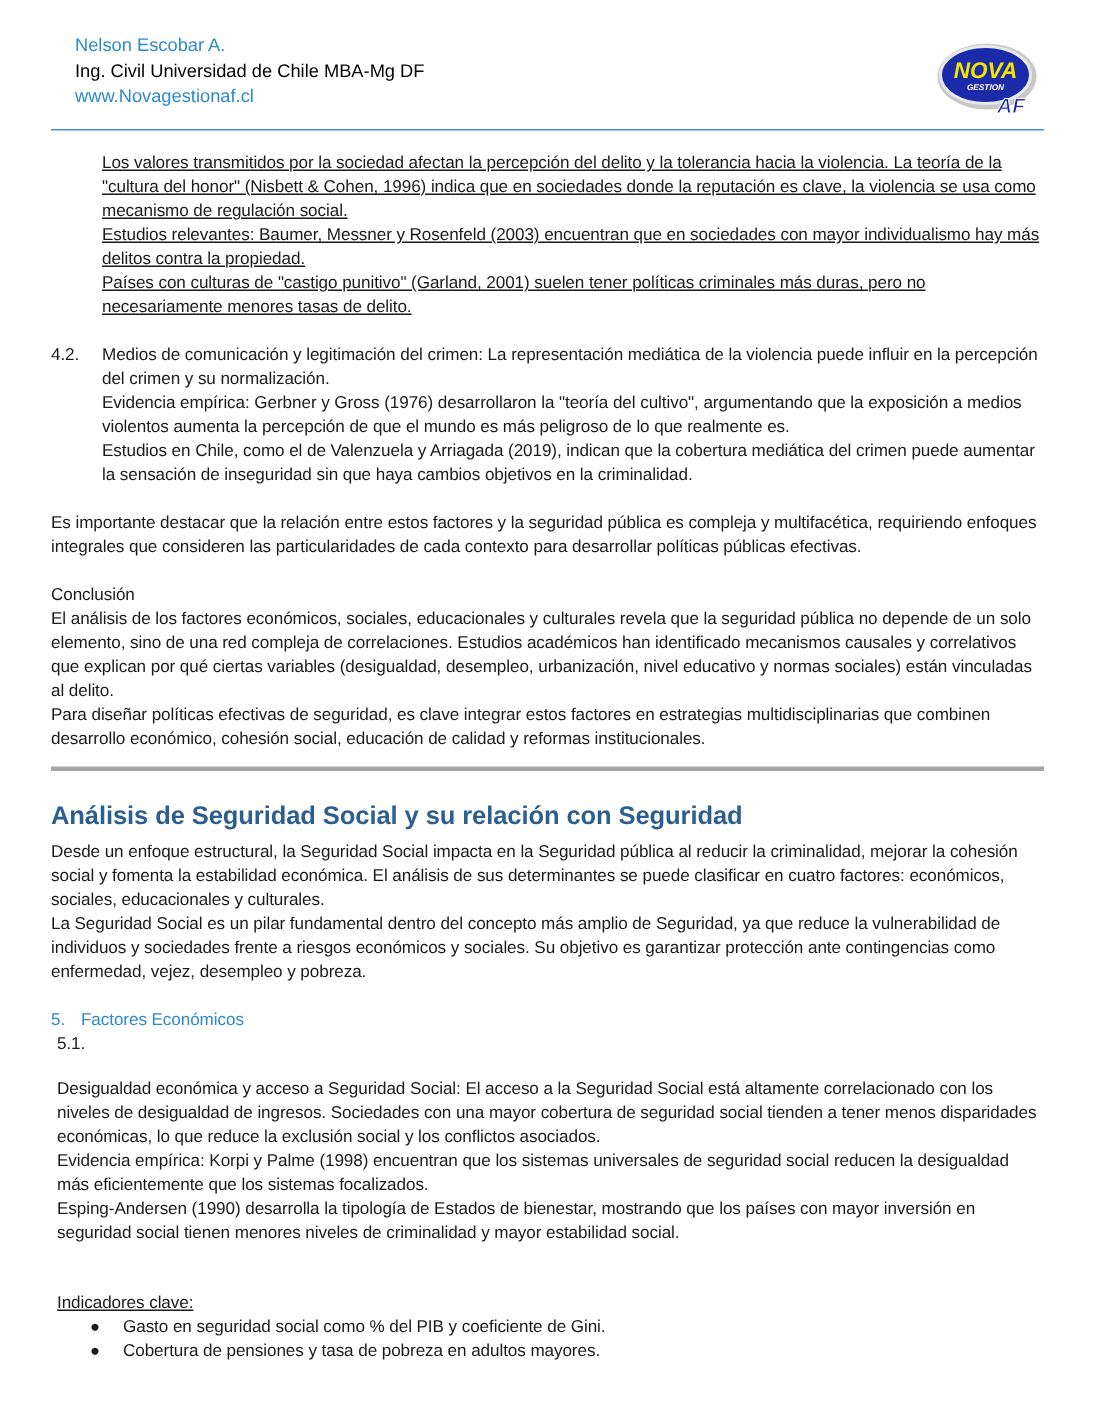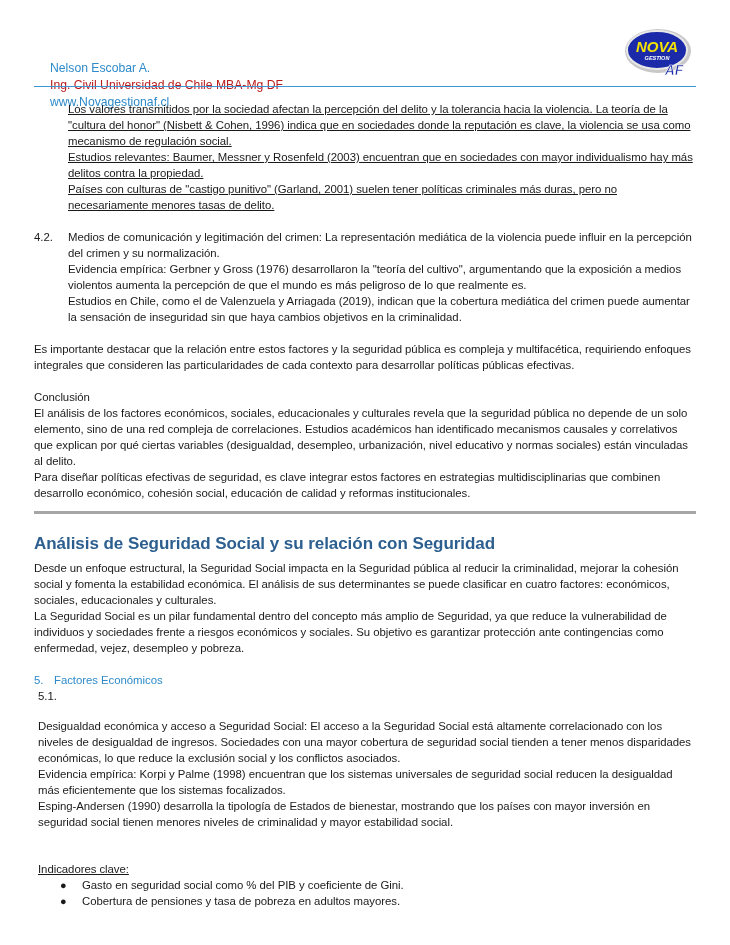--- a/index.html
+++ b/index.html
@@ -1,22 +1,22 @@
 <!DOCTYPE html>
 <html><head>
   <meta charset="utf-8">
   <style>
     html, body { margin: 0; padding: 0; background: #ffffff; }
     body {
       width: 730px; height: 945px; position: relative; overflow: hidden;
       font-family: "Liberation Sans", sans-serif; color: #1a1a1a;
     }
-    .header { position: absolute; left: 50px; top: 22px; font-size: 12.2px; line-height: 17px; margin-top: 38px; }
+    .header { position: absolute; left: 50px; top: 22px; font-size: 12.2px; line-height: 17px; }
     .header .blue { color: #2e8ac9; }
-    .header .dark { color: #b91c1c; }
+    .header .dark { color: #000000; }
     .logo { position: absolute; left: 622px; top: 25px; width: 72px; height: 54px; }
     .header-rule { position: absolute; left: 34px; top: 86px; width: 662px; height: 1px; background: #3c96d6; }
 
     .content { position: absolute; left: 34px; top: 101px; width: 662px; font-size: 11.4px; line-height: 16px; letter-spacing: -0.05px; }
     .p { margin: 0; }
     .indent { padding-left: 34px; text-decoration: underline; }
     .block { margin-bottom: 16px; }
     .li { display: flex; }
     .li .num { width: 34px; flex: 0 0 34px; }
     .li .body { flex: 1; }

